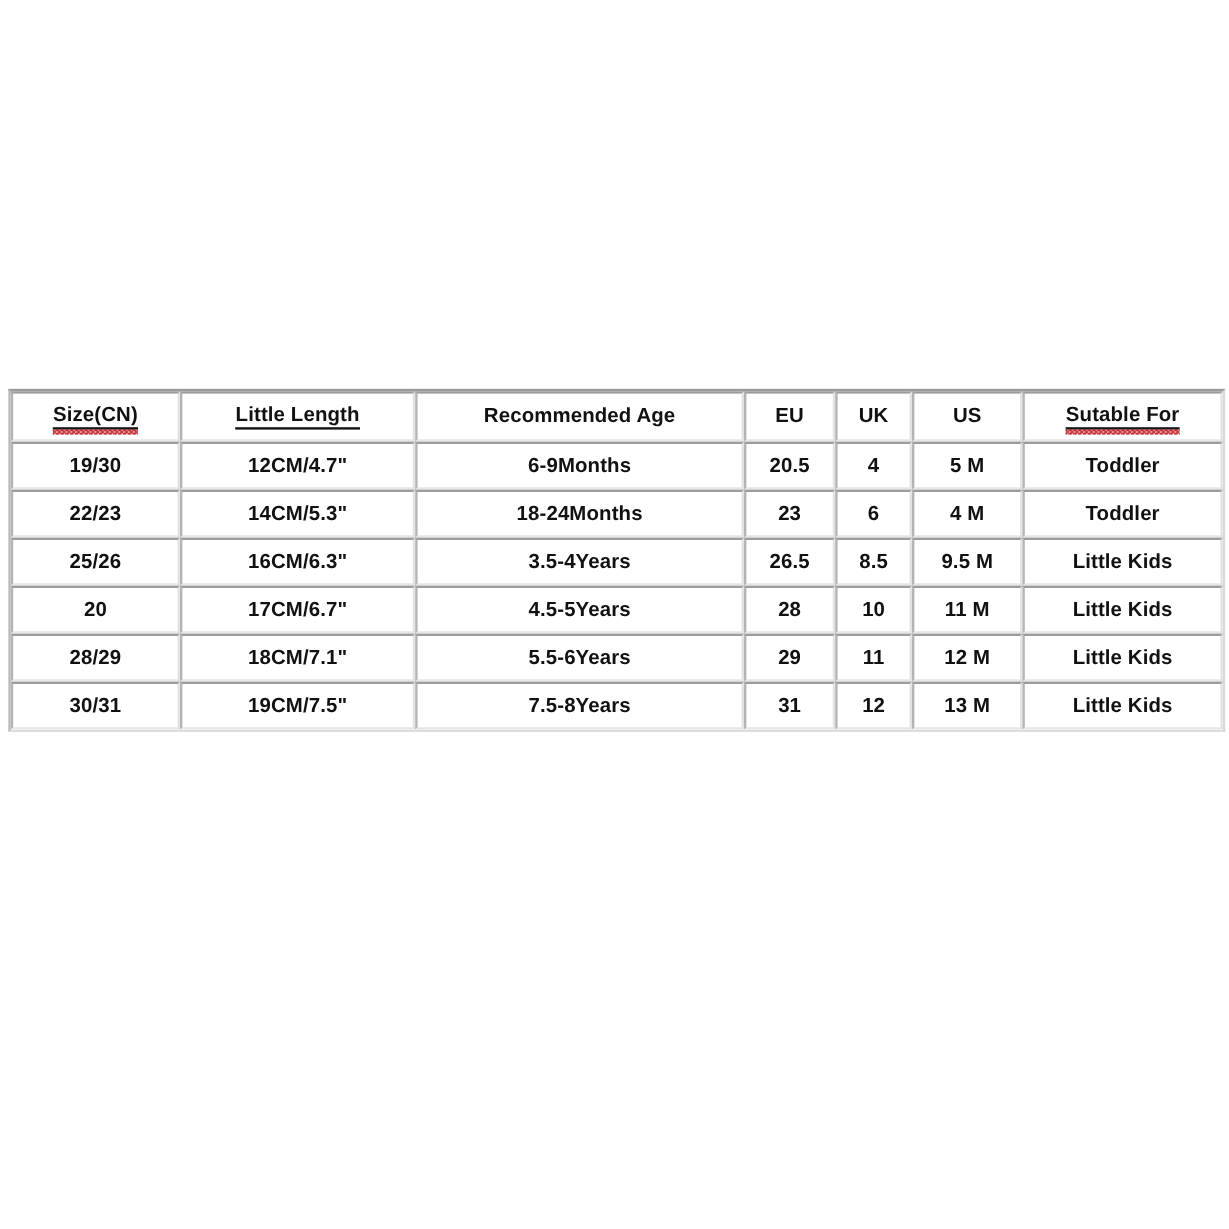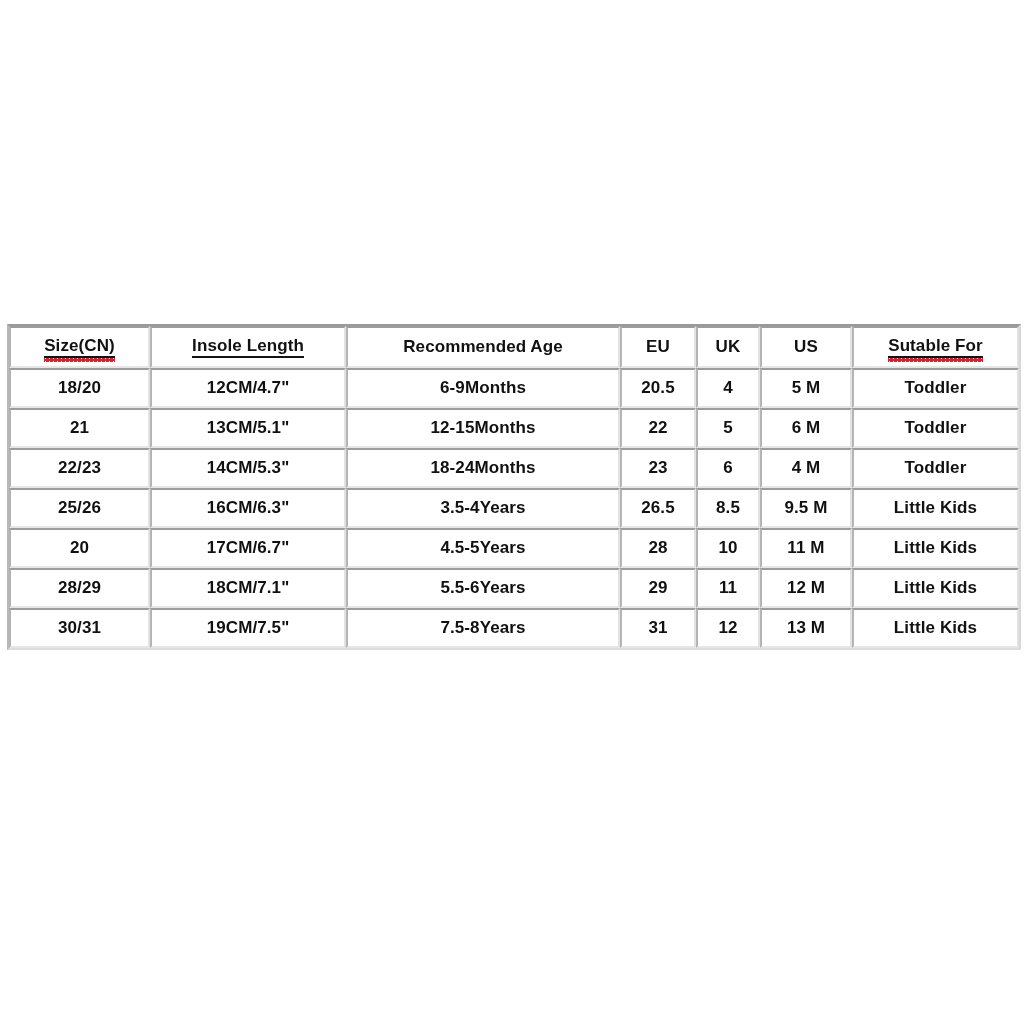--- a/index.html
+++ b/index.html
@@ -114,58 +114,49 @@
       <col class="c-uk">
       <col class="c-us">
       <col class="c-suit">
     </colgroup>
     <tbody>
       <tr class="header-row">
         <td>
           <span class="hdr-underline"><span class="spell">Size(CN)</span></span>
         </td>
         <td>
-          <span class="hdr-underline">Insole Length</span>
+          <span class="hdr-underline">Little Length</span>
         </td>
         <td>
           <span class="plain-hdr">Recommended Age</span>
         </td>
         <td>
           <span class="plain-hdr">EU</span>
         </td>
         <td>
           <span class="plain-hdr">UK</span>
         </td>
         <td>
           <span class="plain-hdr">US</span>
         </td>
         <td>
           <span class="hdr-underline"><span class="spell">Sutable For</span></span>
         </td>
       </tr>
 
       <tr>
-        <td>18/20</td>
+        <td>19/30</td>
         <td>12CM/4.7"</td>
         <td>6-9Months</td>
         <td>20.5</td>
         <td>4</td>
         <td>5 M</td>
         <td>Toddler</td>
       </tr>
 
-      <tr>
-        <td>21</td>
-        <td>13CM/5.1"</td>
-        <td>12-15Months</td>
-        <td>22</td>
-        <td>5</td>
-        <td>6 M</td>
-        <td>Toddler</td>
-      </tr>
 
       <tr>
         <td>22/23</td>
         <td>14CM/5.3"</td>
         <td>18-24Months</td>
         <td>23</td>
         <td>6</td>
         <td>4 M</td>
         <td>Toddler</td>
       </tr>

